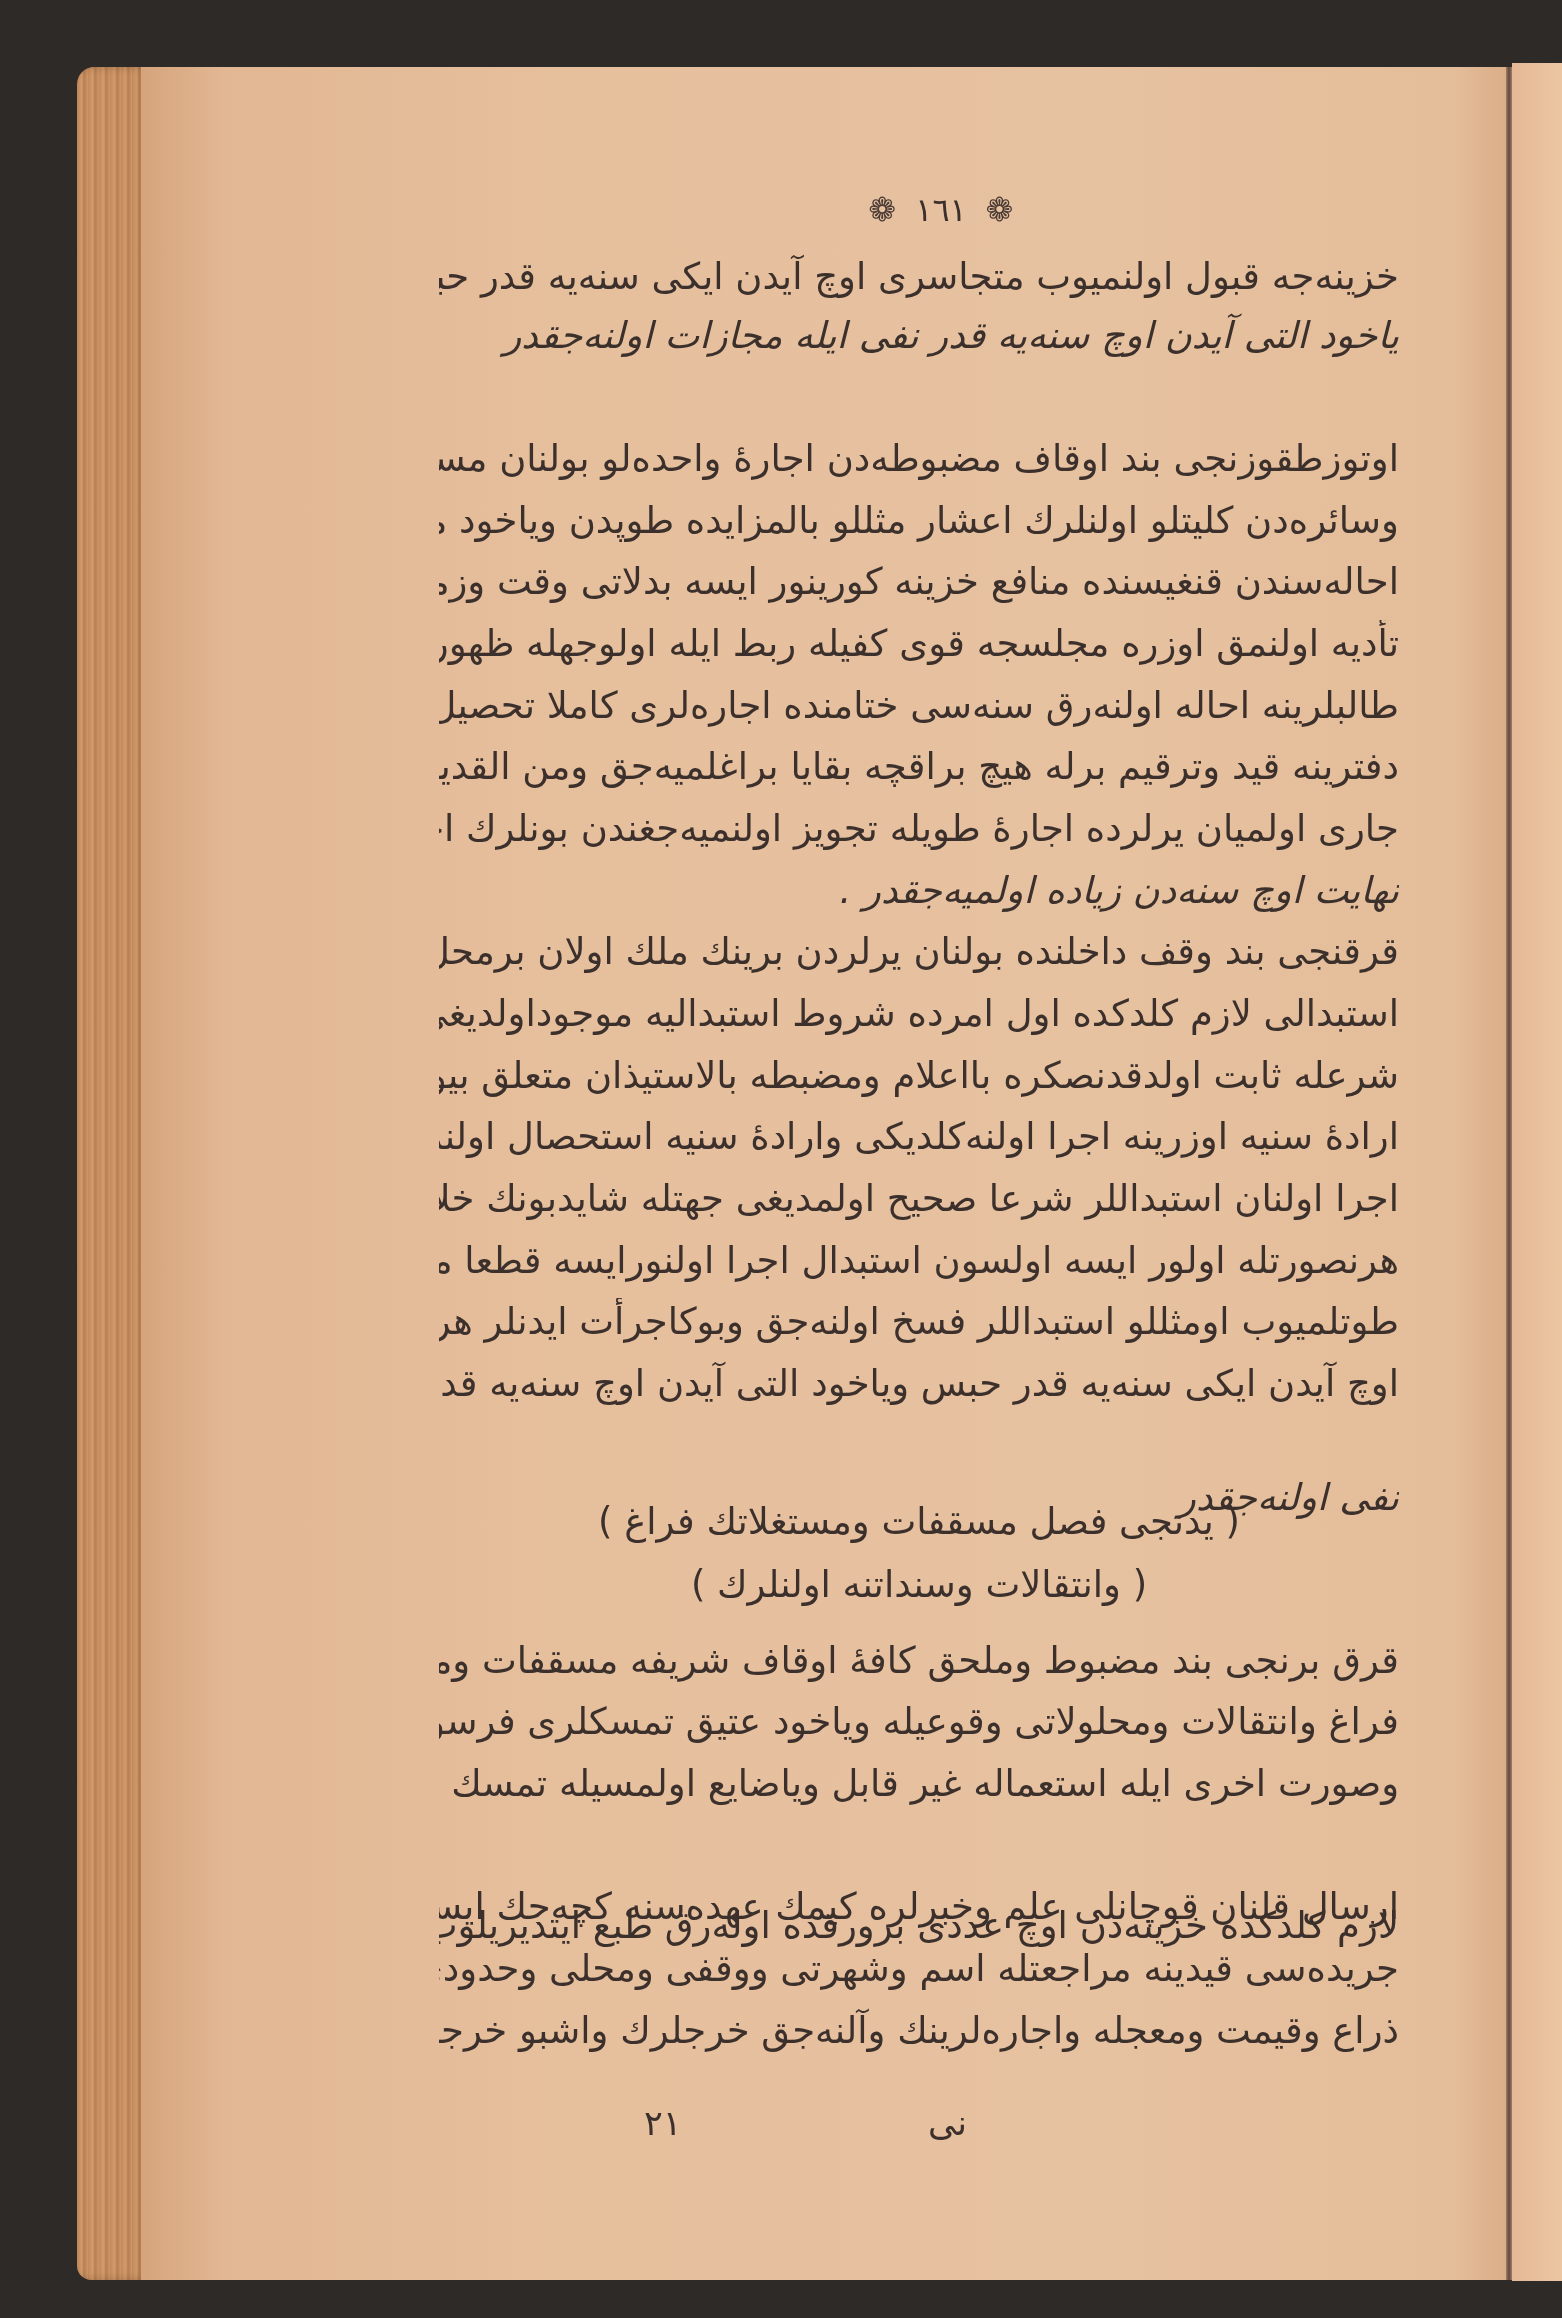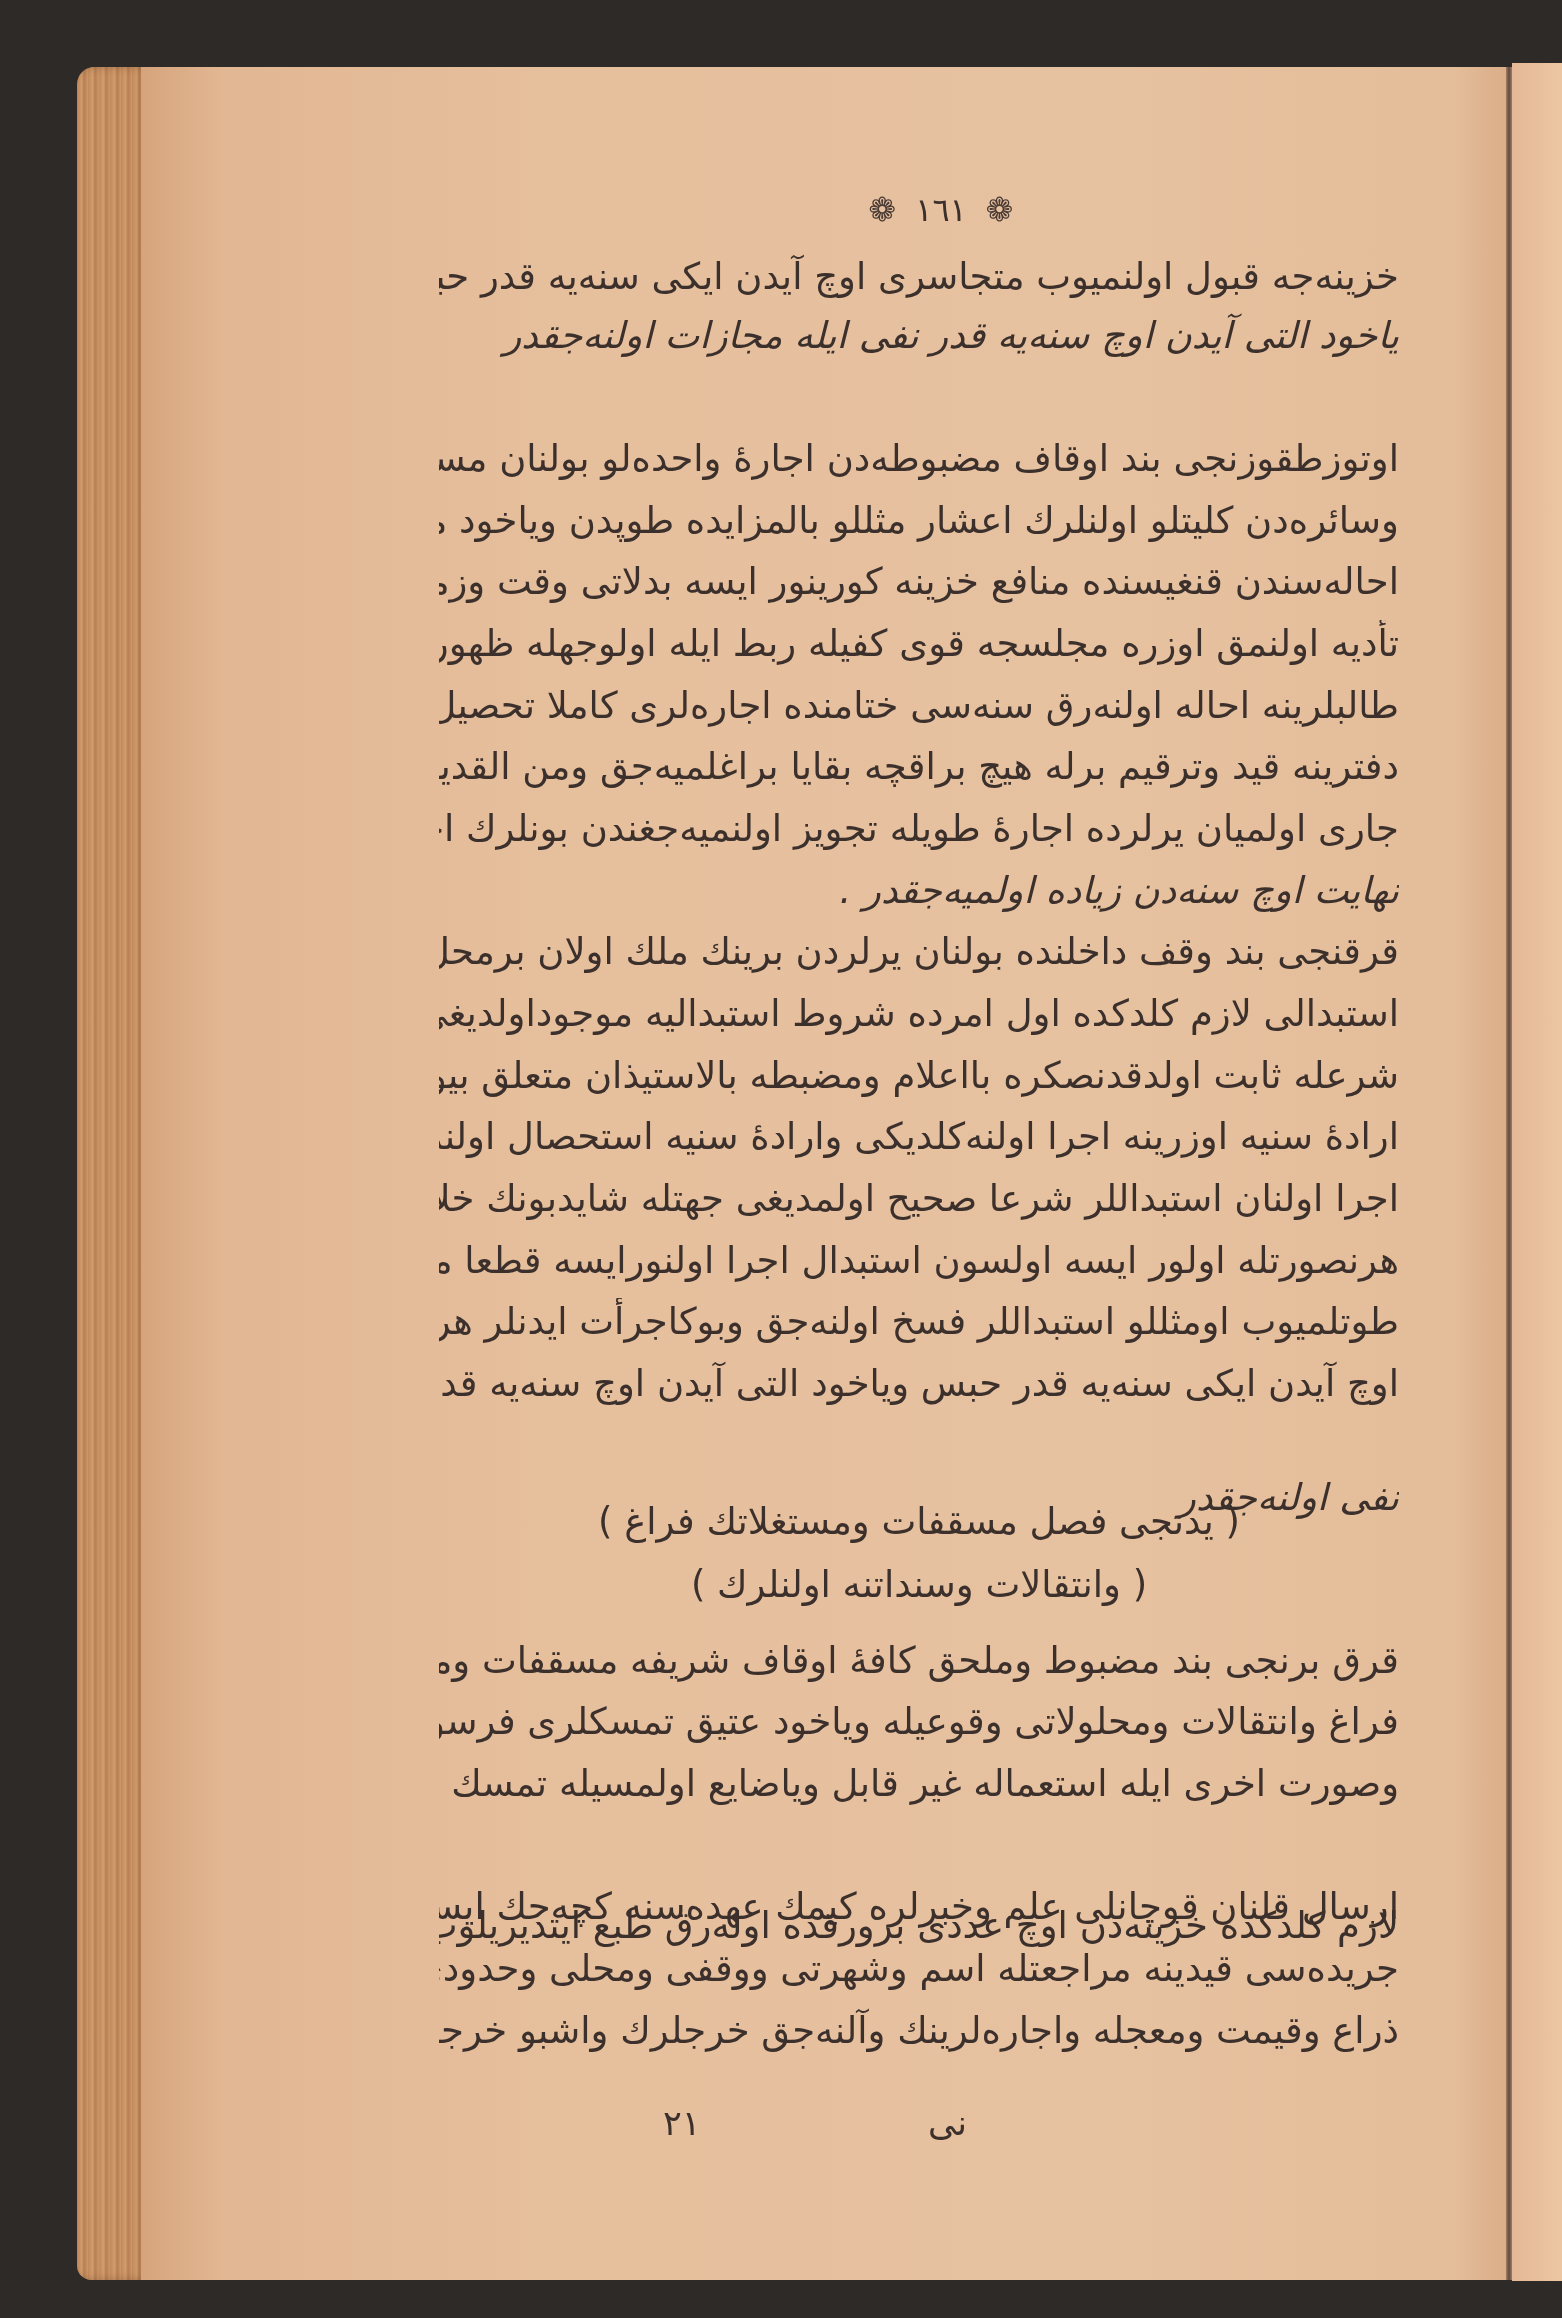--- a/index.html
+++ b/index.html
@@ -145,16 +145,16 @@
 
     <div class="line" style="top:1455px">قرق برنجى بند     مضبوط وملحق كافهٔ اوقاف شريفه مسقفات ومستغلاتنك</div>
     <div class="line" style="top:1516px">فراغ وانتقالات ومحلولاتى وقوعيله وياخود عتيق تمسكلرى فرسوده</div>
     <div class="line" style="top:1578px">وصورت اخرى ايله استعماله غير قابل وياضايع اولمسيله تمسك اعطاسى</div>
     <div class="line" style="top:1720px">لازم كلدكده خزينه‌دن اوچ عددى برورقده اوله‌رق طبع ايتديريلوب</div>
     <div class="line" style="top:1701px">ارسال قلنان قوچانلى علم وخبرلره كيمك عهده‌سنه كچه‌جك ايسه نفوس</div>
     <div class="line" style="top:1763px">جريده‌سى قيدينه مراجعتله اسم وشهرتى ووقفى ومحلى وحدودى ايله</div>
     <div class="line" style="top:1825px">ذراع وقيمت ومعجله واجاره‌لرينك وآلنه‌جق خرجلرك واشبو خرجلردن</div>
   </div>
 
-  <div class="bottom-sig" style="left:663px">٢١</div>
+  <div class="bottom-sig" style="left:644px">٢١</div>
   <div class="bottom-sig" style="left:928px">نى</div>
 </div>
 
 
 </body></html>

